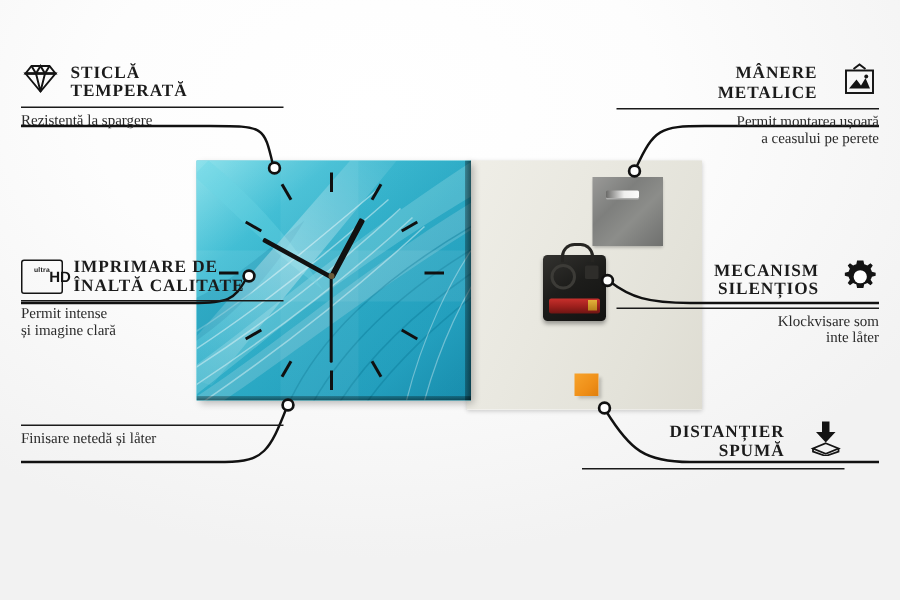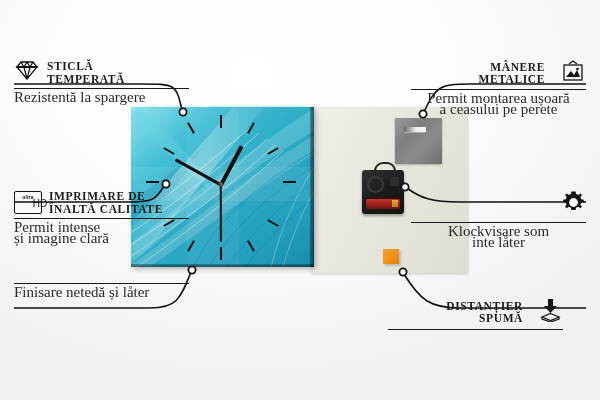--- a/index.html
+++ b/index.html
@@ -9,44 +9,44 @@
     background:#ffffff;
   }
   #stage{
     position:relative;width:600px;height:400px;
     background:
       radial-gradient(ellipse 420px 300px at 42% 18%, #ffffff 0%, #fdfdfd 45%, #f2f2f2 100%),
       linear-gradient(120deg,#f4f4f4 0%,#ffffff 35%,#fafafa 65%,#eeeeee 100%);
   }
   
   .feat{position:absolute;width:175px;}
-  .feat .head{display:flex;align-items:center;gap:7px;margin-top:18px;}
+  .feat .head{display:flex;align-items:center;gap:7px;}
   .feat.right .head{flex-direction:row;justify-content:flex-end;gap:15px;}
   .title{
     font-family:"Liberation Serif", serif;
     font-weight:bold;font-size:11.5px;letter-spacing:.6px;
     color:#1b1b1b;line-height:12.5px;text-transform:uppercase;
   }
   .feat.left .title{text-align:left;}
   .feat.right .title{text-align:right;}
   .rule{height:1px;background:#1a1a1a;margin:3px 0 3px 0;}
   .desc{
     font-family:"Liberation Serif", serif;
-    font-size:15px;line-height:11px;color:#2a2a2a;
-  }
-  .feat.right .desc{text-align:center;}
+    font-size:10px;line-height:11px;color:#2a2a2a;
+  }
+  .feat.right .desc{text-align:right;}
   .icon{flex:0 0 auto;display:block;color:#141414;}
   
   .hd{
     border:1.4px solid #141414;border-radius:2px;
     width:26px;height:21px;display:flex;flex-direction:column;
     align-items:center;justify-content:center;line-height:1;
   }
   .hd .u{font-size:4.5px;font-weight:bold;letter-spacing:.2px;font-family:"Liberation Sans",sans-serif;}
-  .hd .h{font-size:10px;font-weight:normal;font-family:"Liberation Sans",sans-serif;margin-top:-1px;padding-left:24px;}
+  .hd .h{font-size:10px;font-weight:bold;font-family:"Liberation Sans",sans-serif;margin-top:-1px;padding-left:24px;}
   
   #f-glass   {left:14px; top:42px;}
   #f-print   {left:14px; top:172px;}
   #f-edges   {left:14px; top:280px;}
   #f-handles {left:411px;top:42px;}
   #f-mech    {left:411px;top:172px;}
   #f-spacer  {left:388px;top:280px;}
   
   #wires{position:absolute;left:0;top:0;width:600px;height:400px;pointer-events:none;}
   
@@ -296,20 +296,24 @@
     </div>
     <div class="rule"></div>
     <div class="desc">
       <div>Permit montarea ușoară</div>
       <div>a ceasului pe perete</div>
     </div>
   </div>
 
   <div class="feat right" id="f-mech">
     <div class="head">
+      <div class="title">
+        <div>MECANISM</div>
+        <div>SILENȚIOS</div>
+      </div>
       <span class="icon">
         <svg width="25" height="25" viewBox="0 0 25 25" fill="#141414">
           <path d="M12.5,1.6 l2.1,0 l.55,2.5 a8.9,8.9 0 0 1 2.1,.88 l2.1,-1.45 l1.5,1.5 l-1.45,2.1 a8.9,8.9 0 0 1 .88,2.1 l2.5,.55 l0,2.1 l-2.5,.55 a8.9,8.9 0 0 1 -.88,2.1 l1.45,2.1 l-1.5,1.5 l-2.1,-1.45 a8.9,8.9 0 0 1 -2.1,.88 l-.55,2.5 l-2.1,0 l-2.1,0 l-.55,-2.5 a8.9,8.9 0 0 1 -2.1,-.88 l-2.1,1.45 l-1.5,-1.5 l1.45,-2.1 a8.9,8.9 0 0 1 -.88,-2.1 l-2.5,-.55 l0,-2.1 l2.5,-.55 a8.9,8.9 0 0 1 .88,-2.1 l-1.45,-2.1 l1.5,-1.5 l2.1,1.45 a8.9,8.9 0 0 1 2.1,-.88 l.55,-2.5 z"></path>
           <circle cx="12.5" cy="12.5" r="4.4" fill="#ffffff"></circle>
         </svg>
       </span>
     </div>
     <div class="rule"></div>
     <div class="desc">
       <div>Klockvisare som</div>

